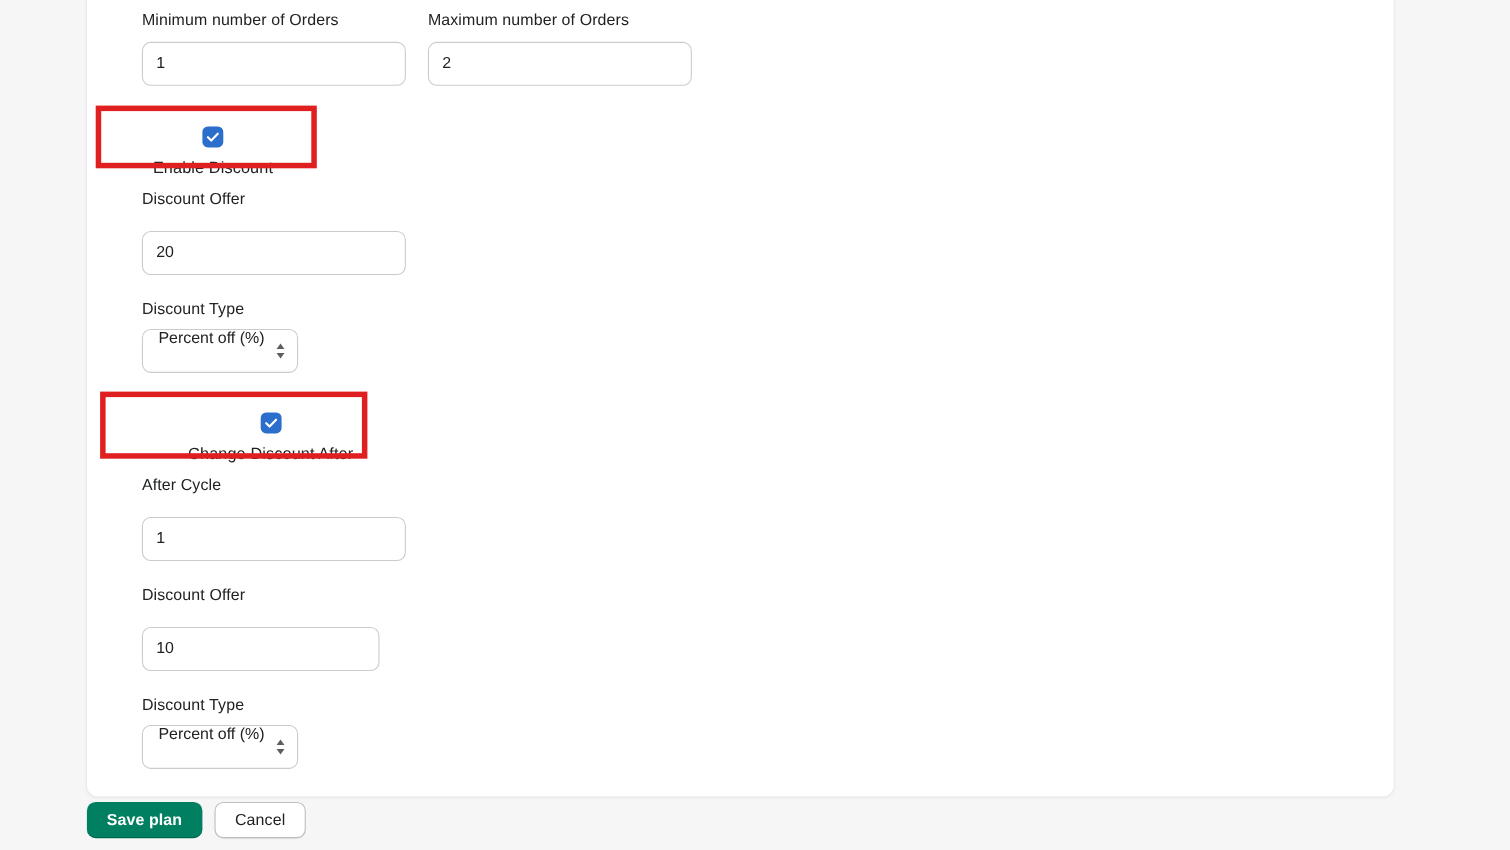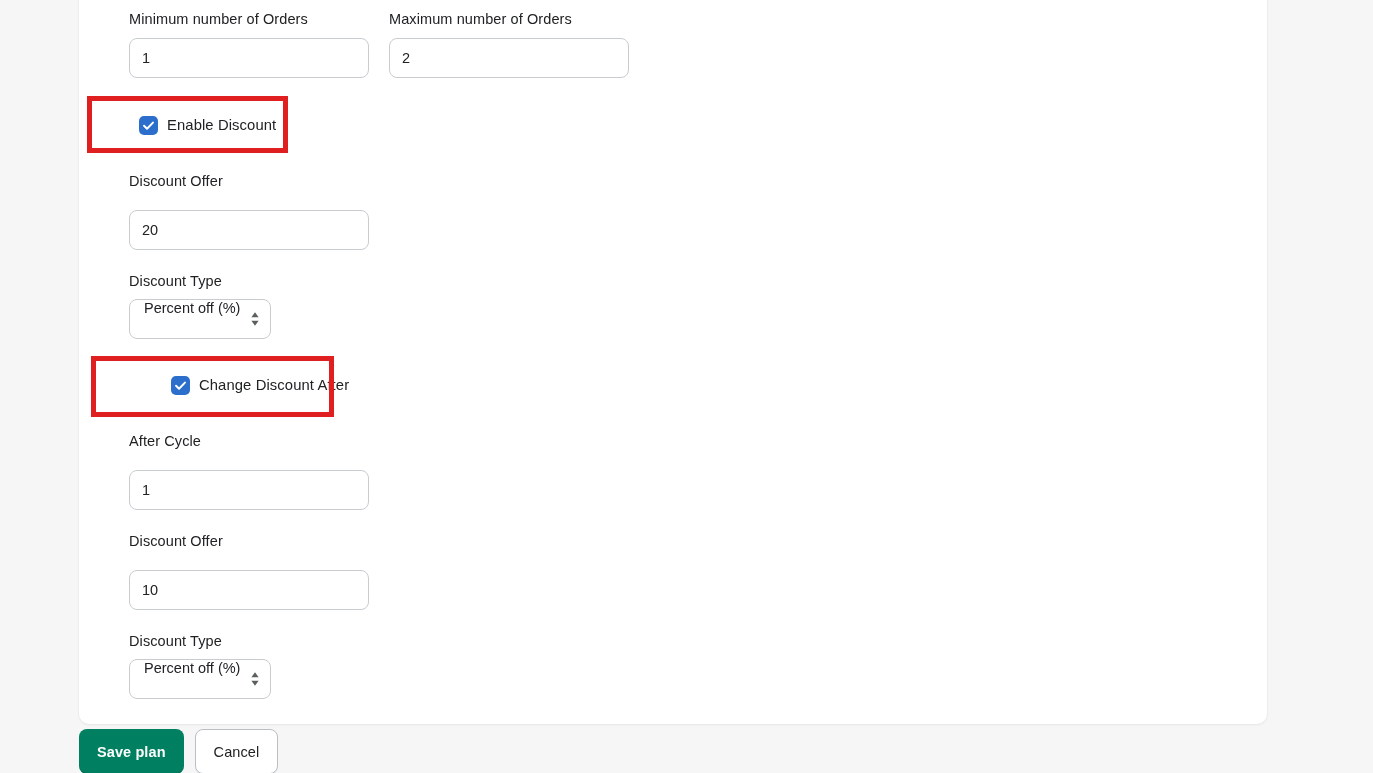--- a/index.html
+++ b/index.html
@@ -89,20 +89,21 @@
     width: 10px;
     height: 16px;
     pointer-events: none;
   }
 
   
   .checkbox-row {
     display: flex;
     align-items: center;
     gap: 9px;
+    flex-direction: column;
   }
   .checkbox {
     width: 19px;
     height: 19px;
     border-radius: 5px;
     background: #2c6ecb;
     display: flex;
     align-items: center;
     justify-content: center;
     flex: 0 0 auto;
@@ -133,41 +134,41 @@
   #grp-enable-disc   { position: absolute; left: 35px;  top: 115px; }
   #lbl-disc-offer-1  { position: absolute; left: 25px;  top: 171px; }
   #inp-disc-offer-1  { position: absolute; left: 25px;  top: 199px; width: 240px; }
   #lbl-disc-type-1   { position: absolute; left: 25px;  top: 271px; }
   #sel-disc-type-1   { position: absolute; left: 25px;  top: 299px; }
 
   #grp-change-after  { position: absolute; left: 35px;  top: 375px; padding-left: 32px; }
   #lbl-after-cycle   { position: absolute; left: 25px;  top: 431px; }
   #inp-after-cycle   { position: absolute; left: 25px;  top: 459px; width: 240px; }
   #lbl-disc-offer-2  { position: absolute; left: 25px;  top: 531px; }
-  #inp-disc-offer-2  { position: absolute; left: 25px;  top: 559px; width: 240px; }
+  #inp-disc-offer-2  { position: absolute; left: 25px;  top: 559px; width: 216px; }
   #lbl-disc-type-2   { position: absolute; left: 25px;  top: 631px; }
   #sel-disc-type-2   { position: absolute; left: 25px;  top: 659px; }
 
   #redbox-enable     { left: 87px;  top: 96px;  width: 201px; height: 57px; }
   #redbox-change     { left: 91px;  top: 356px; width: 243px; height: 61px; }
 
   
   .footer {
     position: absolute;
     left: 79px;
     top: 729px;
     display: flex;
     gap: 11px;
     align-items: flex-start;
   }
   .btn {
     font-family: "Liberation Sans", sans-serif;
     font-size: 14.5px;
     border-radius: 8px;
-    height: 45px;
+    height: 33px;
     padding: 0 18px;
     display: inline-flex;
     align-items: center;
     justify-content: center;
     cursor: pointer;
     border: none;
     letter-spacing: 0.1px;
   }
   .btn-primary {
     background: #008060;

